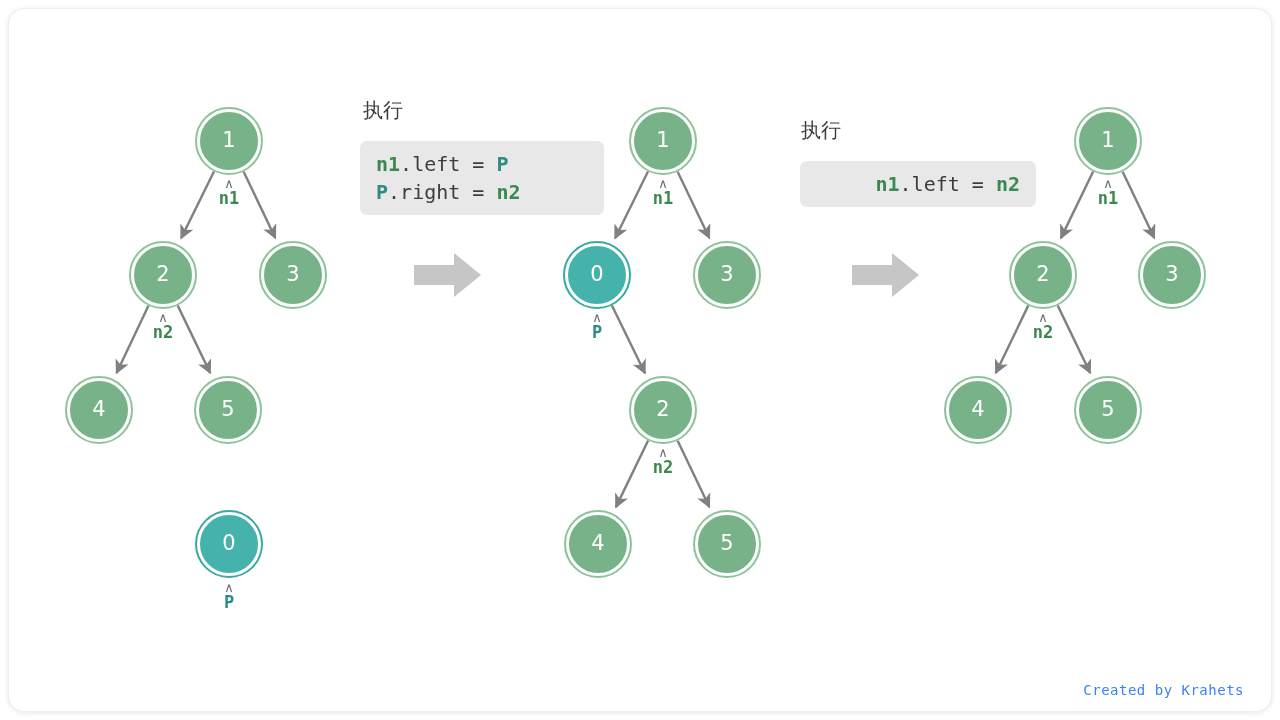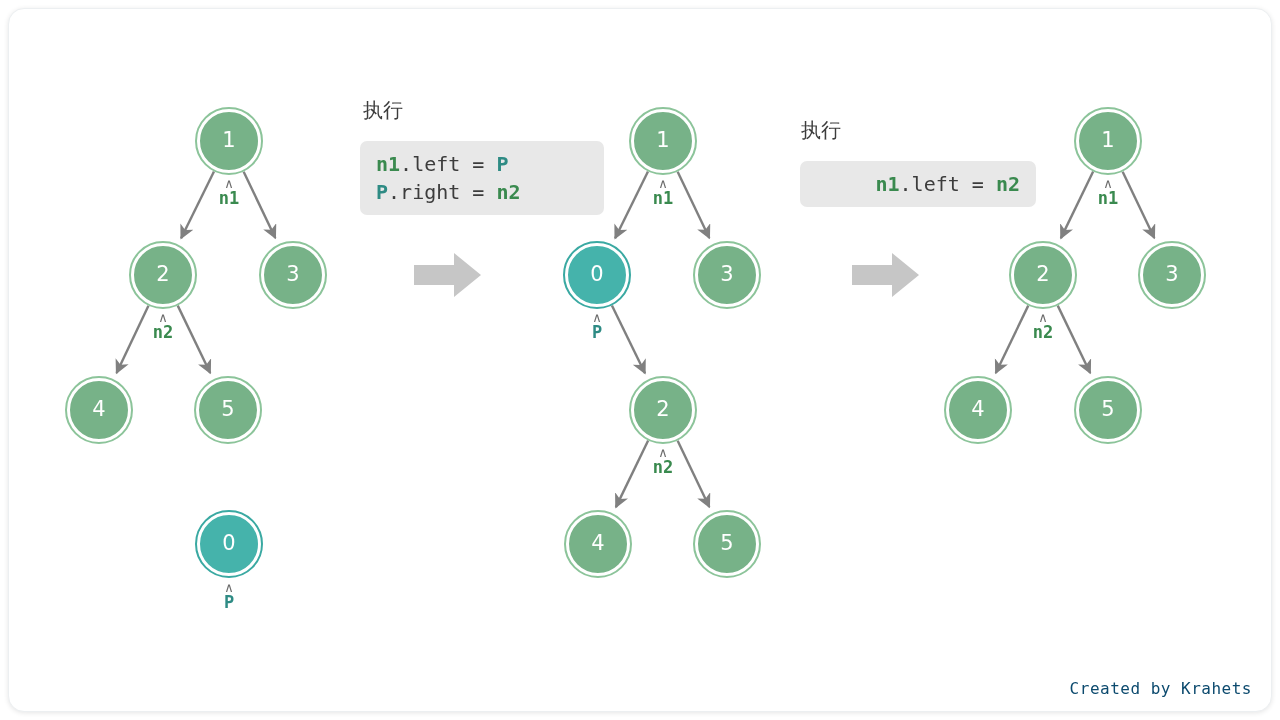--- a/index.html
+++ b/index.html
@@ -121,25 +121,25 @@
   .tok-g { color: #3a8a4f; font-weight: bold; }
   .tok-t { color: #2e8b84; font-weight: bold; }
   .tok-p { color: #3c3c3c; }
 
   
   .bigarrow { position: absolute; }
 
   
   .footer {
     position: absolute;
-    right: 28px;
+    right: 36px;
     bottom: 22px;
     font-family: "DejaVu Sans Mono", monospace;
-    font-size: 16px;
-    color: #0c4a6e;
+    font-size: 14px;
+    color: #3b82f6;
     letter-spacing: 0.5px;
   }
 </style>
 </head>
 <body>
 
 <div id="root">
   <div class="card"></div>
   <div id="stage">
     <svg class="edges" id="edge-layer">

